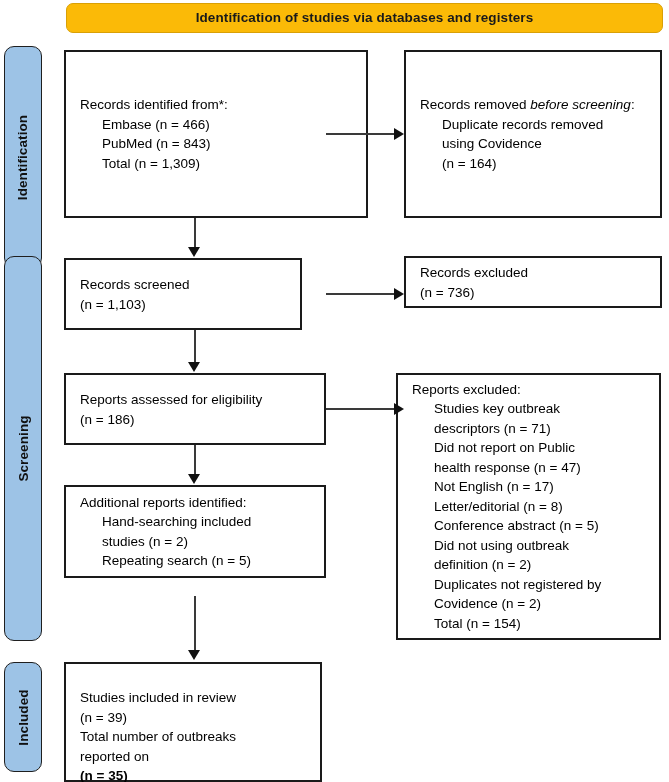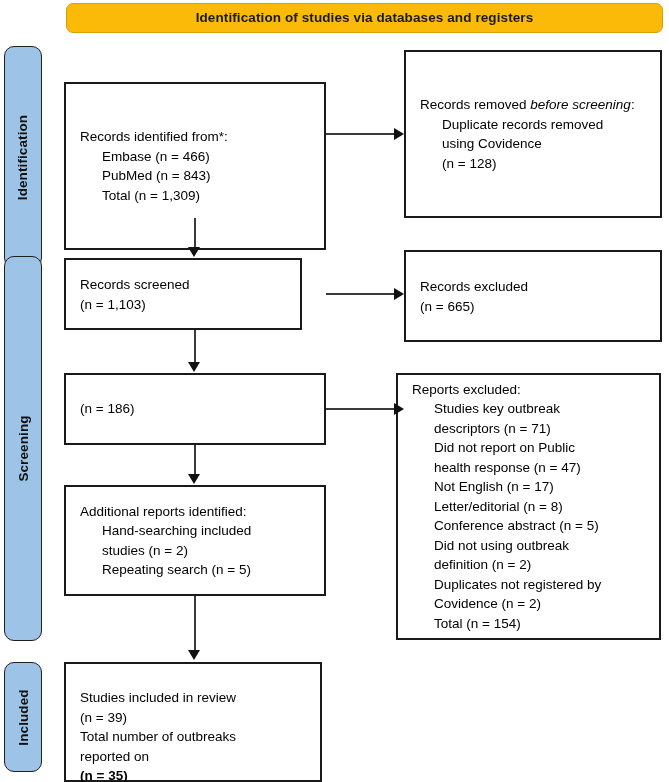--- a/index.html
+++ b/index.html
@@ -87,29 +87,29 @@
     display: block;
   }
   .flow-box-inner {
     position: absolute;
     left: 14px;
     right: 8px;
   }
   .vcenter { top: 50%; transform: translateY(-50%); }
 
   
-  #box-identified        { left: 64px; top: 50px;  width: 262px; height: 168px; margin-top: 32px; }
+  #box-identified        { left: 64px; top: 50px;  width: 304px; height: 168px; }
   #box-screened          { left: 64px; top: 258px; width: 238px; height: 72px;  }
   #box-eligibility       { left: 64px; top: 373px; width: 262px; height: 72px;  }
-  #box-additional        { left: 64px; top: 485px; width: 262px; height: 111px; }
+  #box-additional        { left: 64px; top: 485px; width: 262px; height: 93px; }
   #box-included          { left: 64px; top: 662px; width: 258px; height: 120px; }
 
   
   #box-removed           { left: 404px; top: 50px;  width: 258px; height: 168px; }
-  #box-records-excluded  { left: 404px; top: 250px; width: 258px; height: 92px;  }
+  #box-records-excluded  { left: 404px; top: 256px; width: 258px; height: 52px;  }
   #box-reports-excluded  { left: 396px; top: 373px; width: 265px; height: 267px; }
 
   
   .indent { padding-left: 22px; display: block; }
   .ital { font-style: italic; }
   .bold { font-weight: bold; }
 
   
   .conn-line {
     position: absolute;
@@ -160,40 +160,41 @@
       <span class="flow-box-text indent">PubMed (n = 843)</span>
       <span class="flow-box-text indent">Total (n = 1,309)</span>
     </div>
   </div>
 
   <div class="flow-box" id="box-removed">
     <div class="flow-box-inner vcenter">
       <span class="flow-box-text"><span>Records removed </span><span class="ital">before screening</span><span>:</span></span>
       <span class="flow-box-text indent">Duplicate records removed</span>
       <span class="flow-box-text indent">using Covidence</span>
-      <span class="flow-box-text indent">(n = 128)</span>
+      <span class="flow-box-text indent">(n = 164)</span>
     </div>
   </div>
 
   <div class="flow-box" id="box-screened">
     <div class="flow-box-inner vcenter">
       <span class="flow-box-text">Records screened</span>
       <span class="flow-box-text">(n = 1,103)</span>
     </div>
   </div>
 
   <div class="flow-box" id="box-records-excluded">
     <div class="flow-box-inner vcenter">
       <span class="flow-box-text">Records excluded</span>
-      <span class="flow-box-text">(n = 665)</span>
+      <span class="flow-box-text">(n = 736)</span>
     </div>
   </div>
 
   <div class="flow-box" id="box-eligibility">
     <div class="flow-box-inner vcenter">
+      <span class="flow-box-text">Reports assessed for eligibility</span>
       <span class="flow-box-text">(n = 186)</span>
     </div>
   </div>
 
   <div class="flow-box" id="box-reports-excluded">
     <div class="flow-box-inner vcenter">
       <span class="flow-box-text">Reports excluded:</span>
       <span class="flow-box-text indent">Studies key outbreak</span>
       <span class="flow-box-text indent">descriptors (n = 71)</span>
       <span class="flow-box-text indent">Did not report on Public</span>

